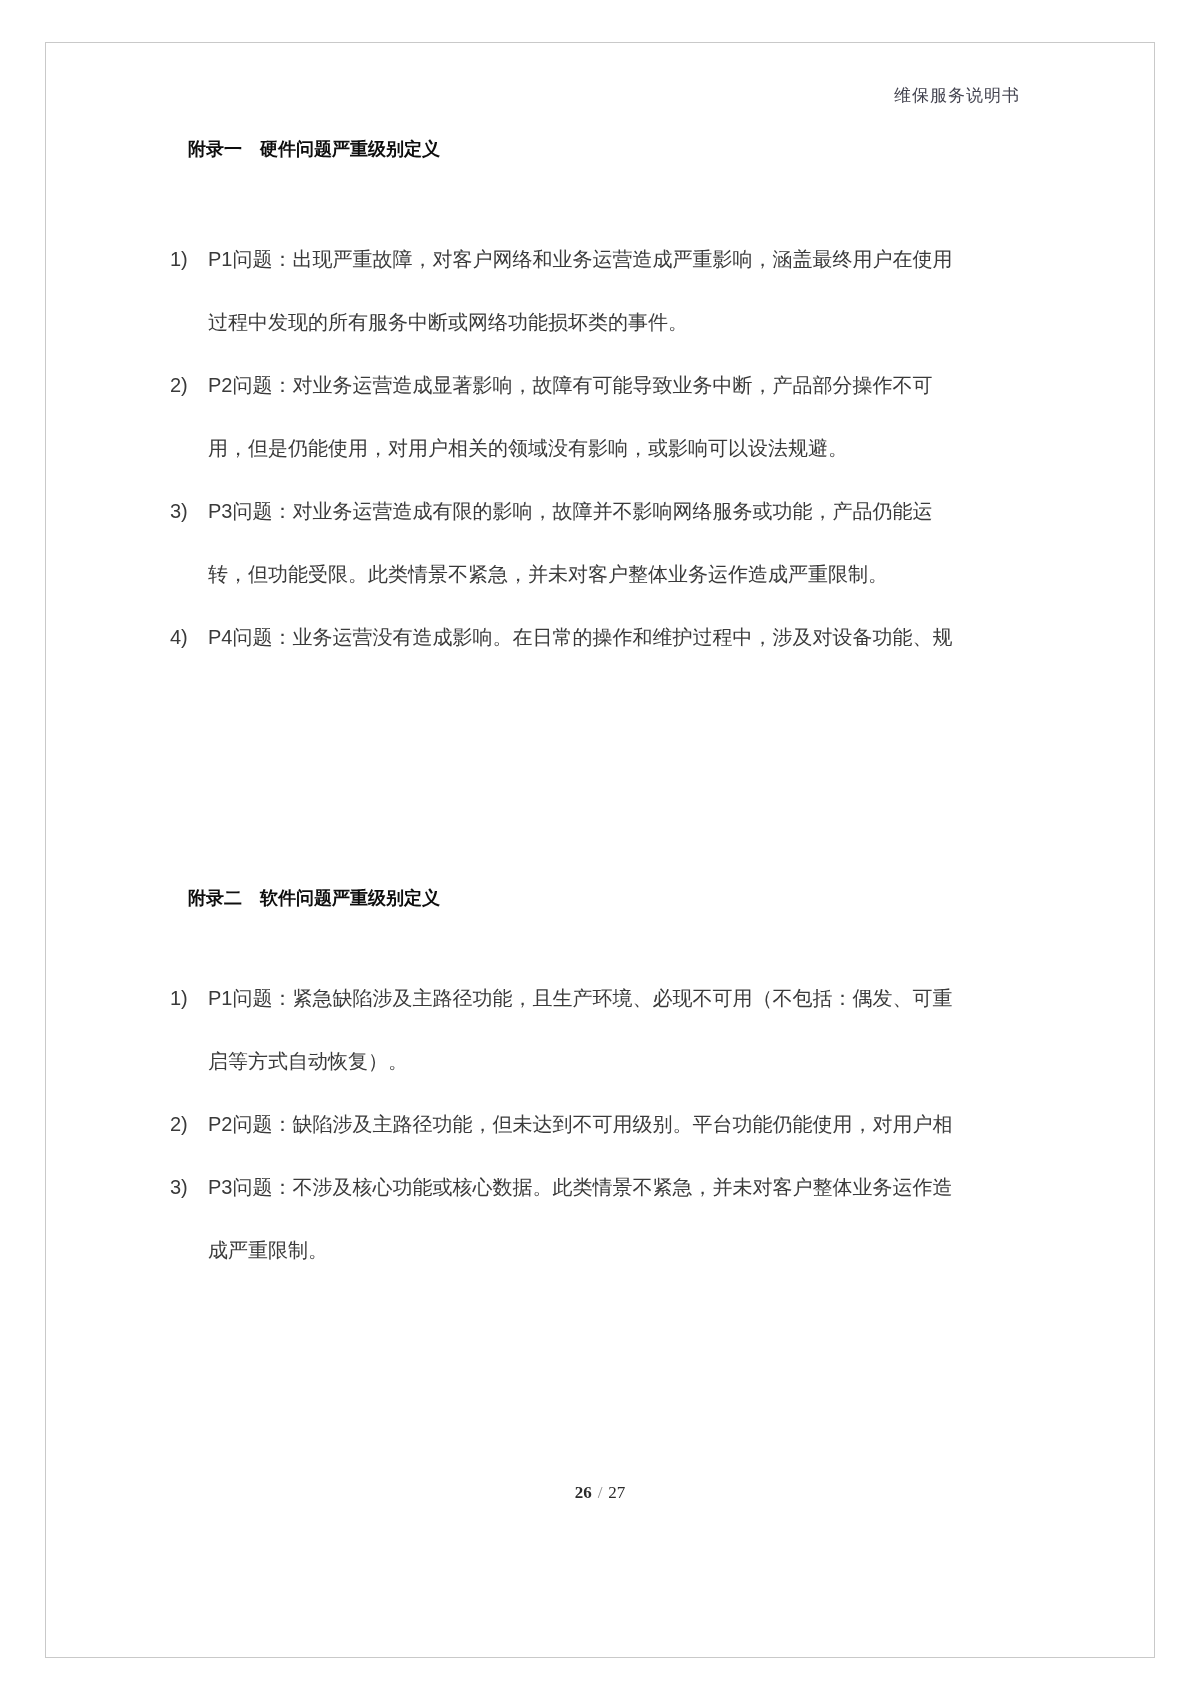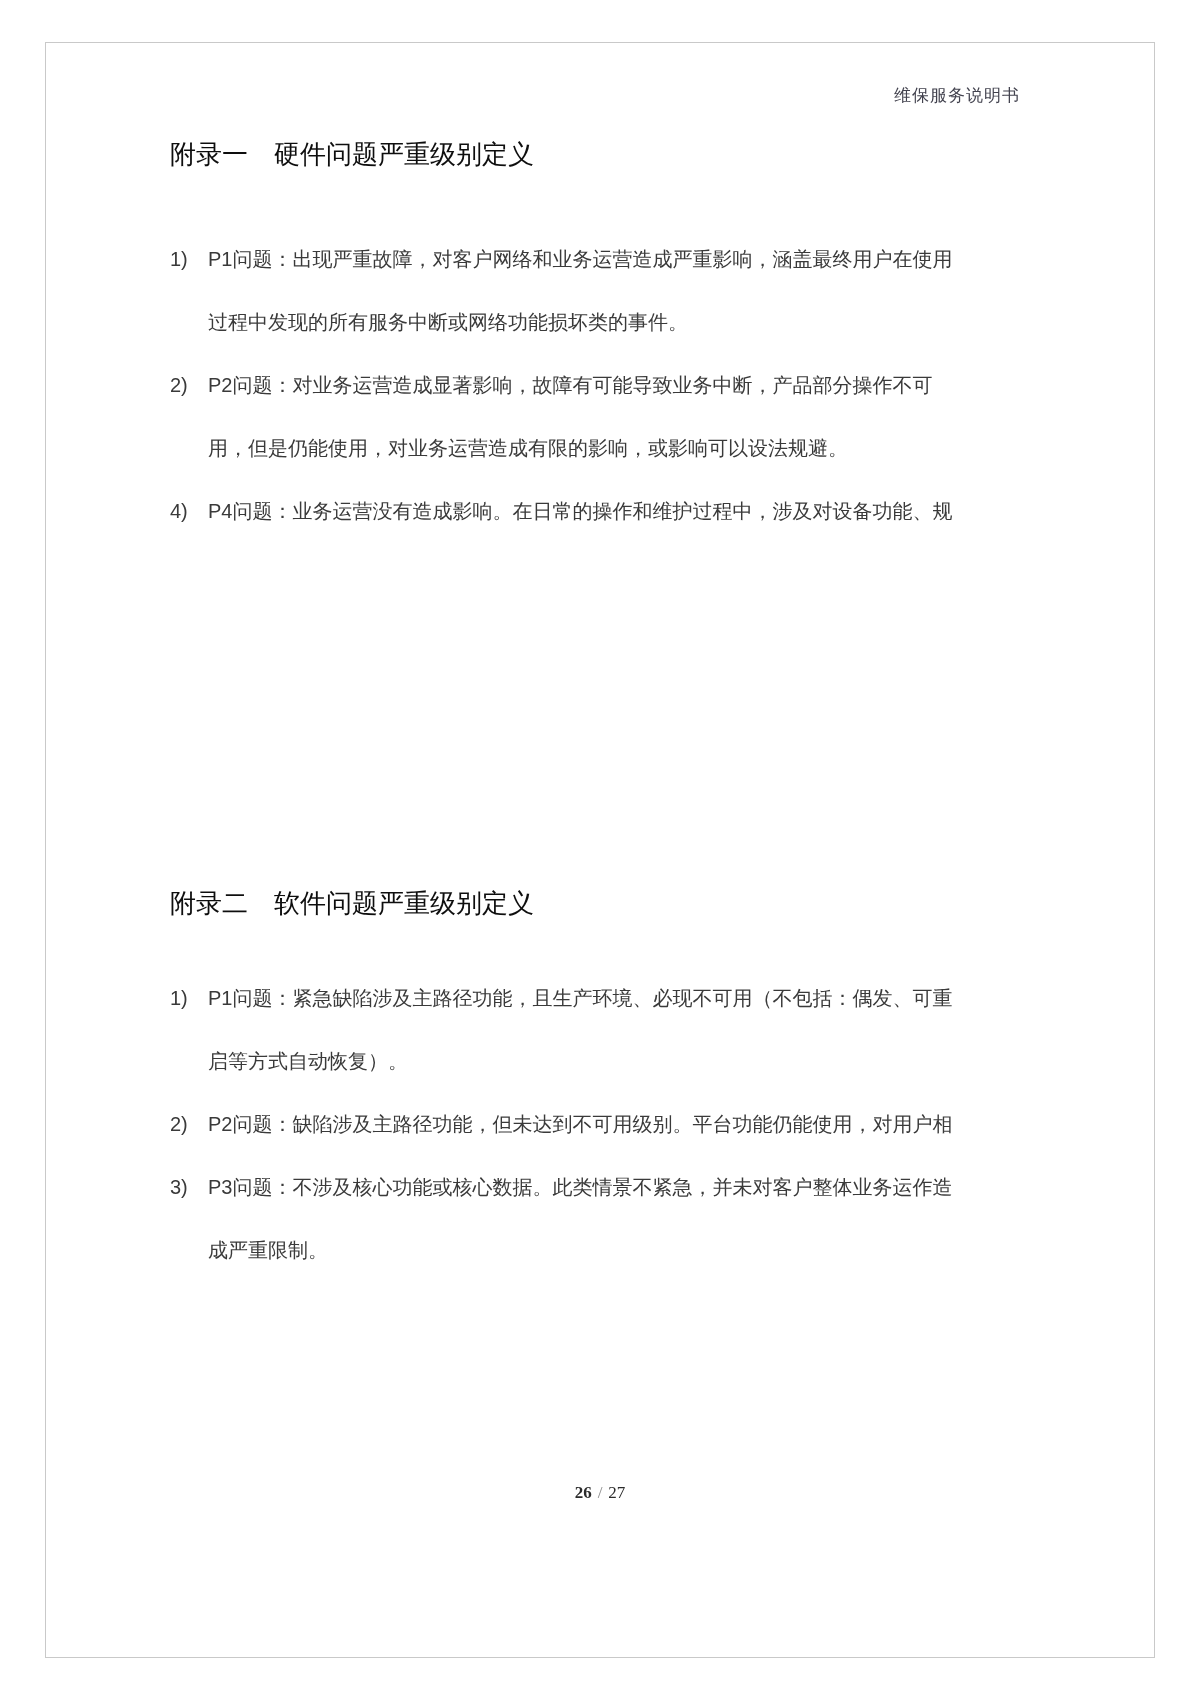--- a/index.html
+++ b/index.html
@@ -20,23 +20,23 @@
     position:absolute;
     top:84px; left:0; right:180px;
     text-align:right;
     font-family:"Liberation Serif","DejaVu Serif",serif;
     font-size:17px;
     color:#42424e;
     letter-spacing:1px;
   }
   .appendix-title {
     position:absolute;
-    left:170px;
-    font-size:26px;
-    font-weight:normal;
+    left:188px;
+    font-size:18px;
+    font-weight:bold;
     color:#0e0e0e;
     white-space:nowrap;
   }
   .title-1 { top:137px; }
   .title-2 { top:886px; }
   .list {
     position:absolute;
     left:170px;
   }
   .list-1 { top:228px; }
@@ -77,22 +77,26 @@
 
   <div class="list list-1">
     <div class="li-row">
       <span class="li-marker">1)</span><span class="li-text">P1问题：出现严重故障，对客户网络和业务运营造成严重影响，涵盖最终用户在使用</span>
     </div>
     <div class="li-row cont">过程中发现的所有服务中断或网络功能损坏类的事件。</div>
 
     <div class="li-row">
       <span class="li-marker">2)</span><span class="li-text">P2问题：对业务运营造成显著影响，故障有可能导致业务中断，产品部分操作不可</span>
     </div>
-    <div class="li-row cont">用，但是仍能使用，对业务运营造成有限的影响，或影响可以设法规避。</div>
+    <div class="li-row cont">用，但是仍能使用，对用户相关的领域没有影响，或影响可以设法规避。</div>
 
+    <div class="li-row">
+      <span class="li-marker">3)</span><span class="li-text">P3问题：对业务运营造成有限的影响，故障并不影响网络服务或功能，产品仍能运</span>
+    </div>
+    <div class="li-row cont">转，但功能受限。此类情景不紧急，并未对客户整体业务运作造成严重限制。</div>
 
     <div class="li-row">
       <span class="li-marker">4)</span><span class="li-text">P4问题：业务运营没有造成影响。在日常的操作和维护过程中，涉及对设备功能、规</span>
     </div>
   </div>
 
   <div class="appendix-title title-2">附录二　软件问题严重级别定义</div>
 
   <div class="list list-2">
     <div class="li-row">

